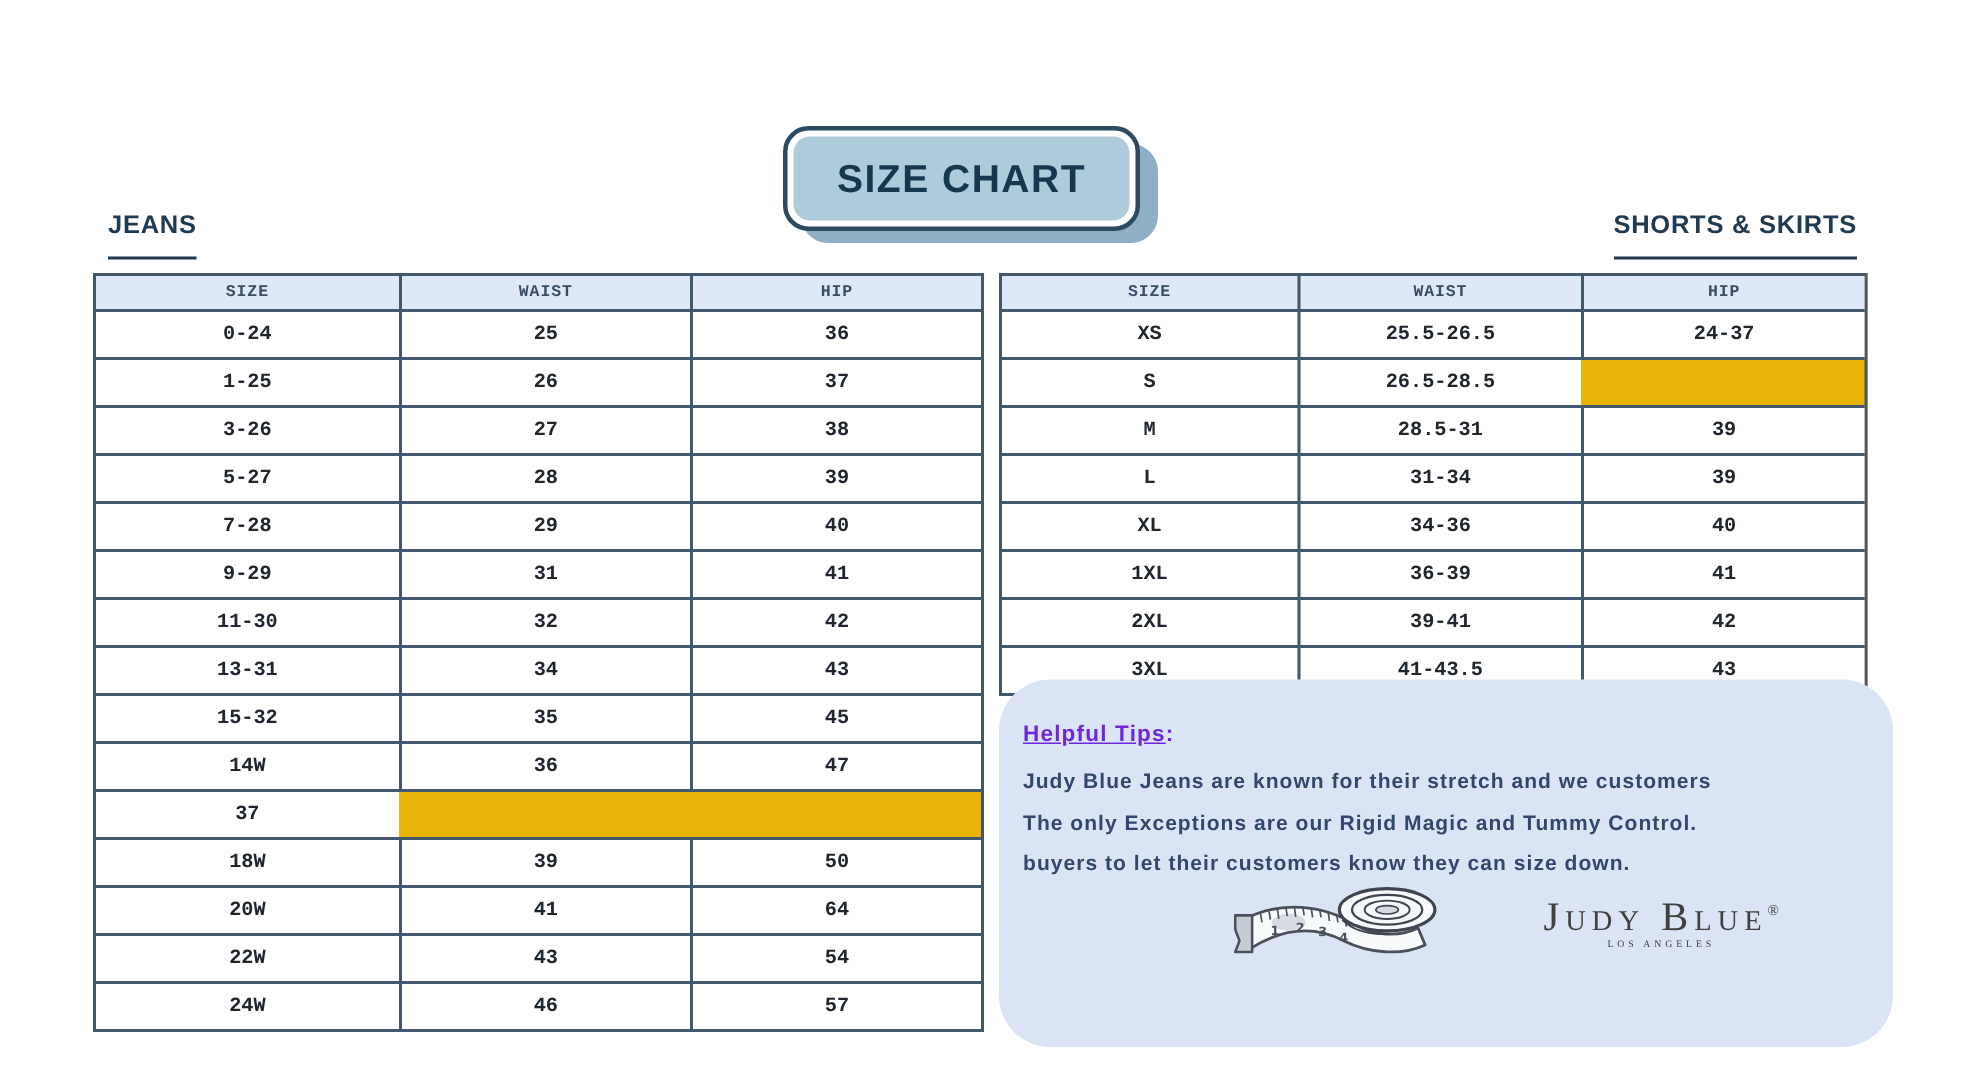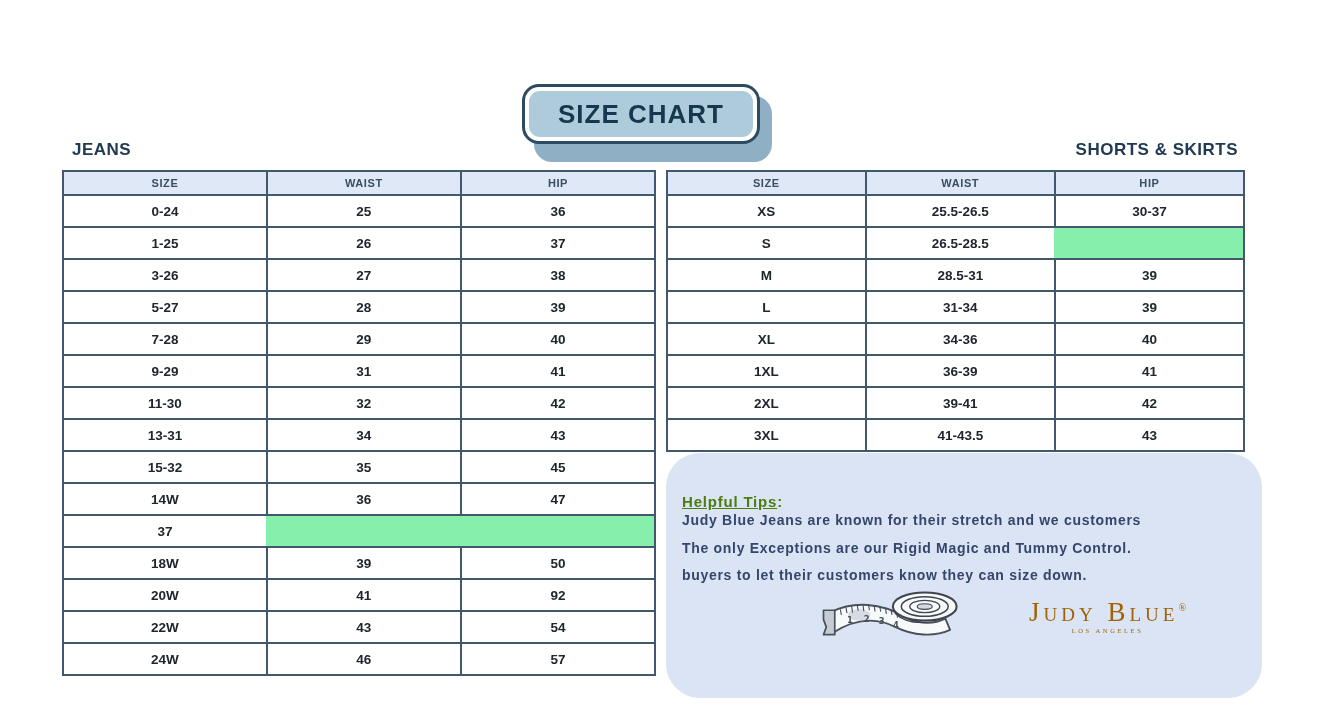--- a/index.html
+++ b/index.html
@@ -12,21 +12,21 @@
   }
 
   
   .badge-shadow {
     position:absolute; left:534px; top:96px;
     width:238px; height:66px;
     background:#8fb0c4; border-radius:18px;
   }
   .size-chart-badge {
     position:absolute; left:522px; top:84px;
-    width:238px; height:60px;
+    width:238px; height:70px;
     background:#ffffff;
     border:3px solid #2c4a60;
     border-radius:17px;
     padding:4px;
   }
   .size-chart-badge-inner {
     width:100%; height:100%;
     background:#aecbdb;
     border-radius:11px;
     display:flex; align-items:center; justify-content:center;
@@ -42,23 +42,24 @@
     font-size:17px; font-weight:800; letter-spacing:0.5px;
     color:#203a52;
     border-bottom:2.5px solid #203a52;
     padding-bottom:11px;
   }
   #jeans-heading { left:72px; }
   #shorts-heading { right:82px; }
 
   
   .size-table {
-    position:absolute; top:170px;
+    position:absolute; top:182px;
     border:2px solid #44586d;
-    background:#86efac;
+    background:#eab308;
+    font-family:Liberation Mono, monospace;
   }
   #jeans-table { left:62px; width:594px; }
   #shorts-table { left:666px; width:579px; }
 
   .t-row {
     display:grid;
     grid-template-columns:1.04fr 1fr 1fr;
     border-top:2px solid #44586d;
   }
   .t-row:first-child { border-top:none; }
@@ -80,38 +81,37 @@
   
   .tips-box {
     position:absolute; left:666px; top:453px;
     width:596px; height:245px;
     background:#dbe4f4;
     border-radius:34px;
   }
   .tips-heading {
     position:absolute; left:16px; top:28px;
     font-size:15px; font-weight:800; letter-spacing:0.8px;
-    color:#4d7c0f;
-    margin-top:12px;
+    color:#6d28d9;
   }
   .tips-heading .u { text-decoration:underline; }
   .tips-lines { position:absolute; left:16px; top:54px; }
   .tips-line {
     font-size:14px; line-height:27.5px;
     font-weight:600; letter-spacing:0.7px;
     color:#34466b;
   }
 
   .tape-wrap { position:absolute; left:150px; top:128px; }
 
   .brand-logo {
     position:absolute; right:76px; top:142px;
     text-align:center;
     font-family:"Liberation Serif", serif;
-    color:#a16207;
+    color:#404040;
   }
   .brand-name {
     font-variant:small-caps;
     font-size:27px; font-weight:500; letter-spacing:4px;
     line-height:26px;
   }
   .brand-name sup { font-size:10px; letter-spacing:0; }
   .brand-subtitle {
     font-size:6.5px; letter-spacing:2.6px; margin-top:2px;
   }
@@ -189,21 +189,21 @@
       <div class="t-cell">37</div>
     </div>
     <div class="t-row">
       <div class="t-cell">18W</div>
       <div class="t-cell">39</div>
       <div class="t-cell">50</div>
     </div>
     <div class="t-row">
       <div class="t-cell">20W</div>
       <div class="t-cell">41</div>
-      <div class="t-cell">92</div>
+      <div class="t-cell">64</div>
     </div>
     <div class="t-row">
       <div class="t-cell">22W</div>
       <div class="t-cell">43</div>
       <div class="t-cell">54</div>
     </div>
     <div class="t-row">
       <div class="t-cell">24W</div>
       <div class="t-cell">46</div>
       <div class="t-cell">57</div>
@@ -211,21 +211,21 @@
   </div>
 <div id="shorts-table" class="size-table">
     <div class="t-row header">
       <div class="t-cell">SIZE</div>
       <div class="t-cell">WAIST</div>
       <div class="t-cell">HIP</div>
     </div>
     <div class="t-row">
       <div class="t-cell">XS</div>
       <div class="t-cell">25.5-26.5</div>
-      <div class="t-cell">30-37</div>
+      <div class="t-cell">24-37</div>
     </div>
     <div class="t-row">
       <div class="t-cell">S</div>
       <div class="t-cell">26.5-28.5</div>
     </div>
     <div class="t-row">
       <div class="t-cell">M</div>
       <div class="t-cell">28.5-31</div>
       <div class="t-cell">39</div>
     </div>

